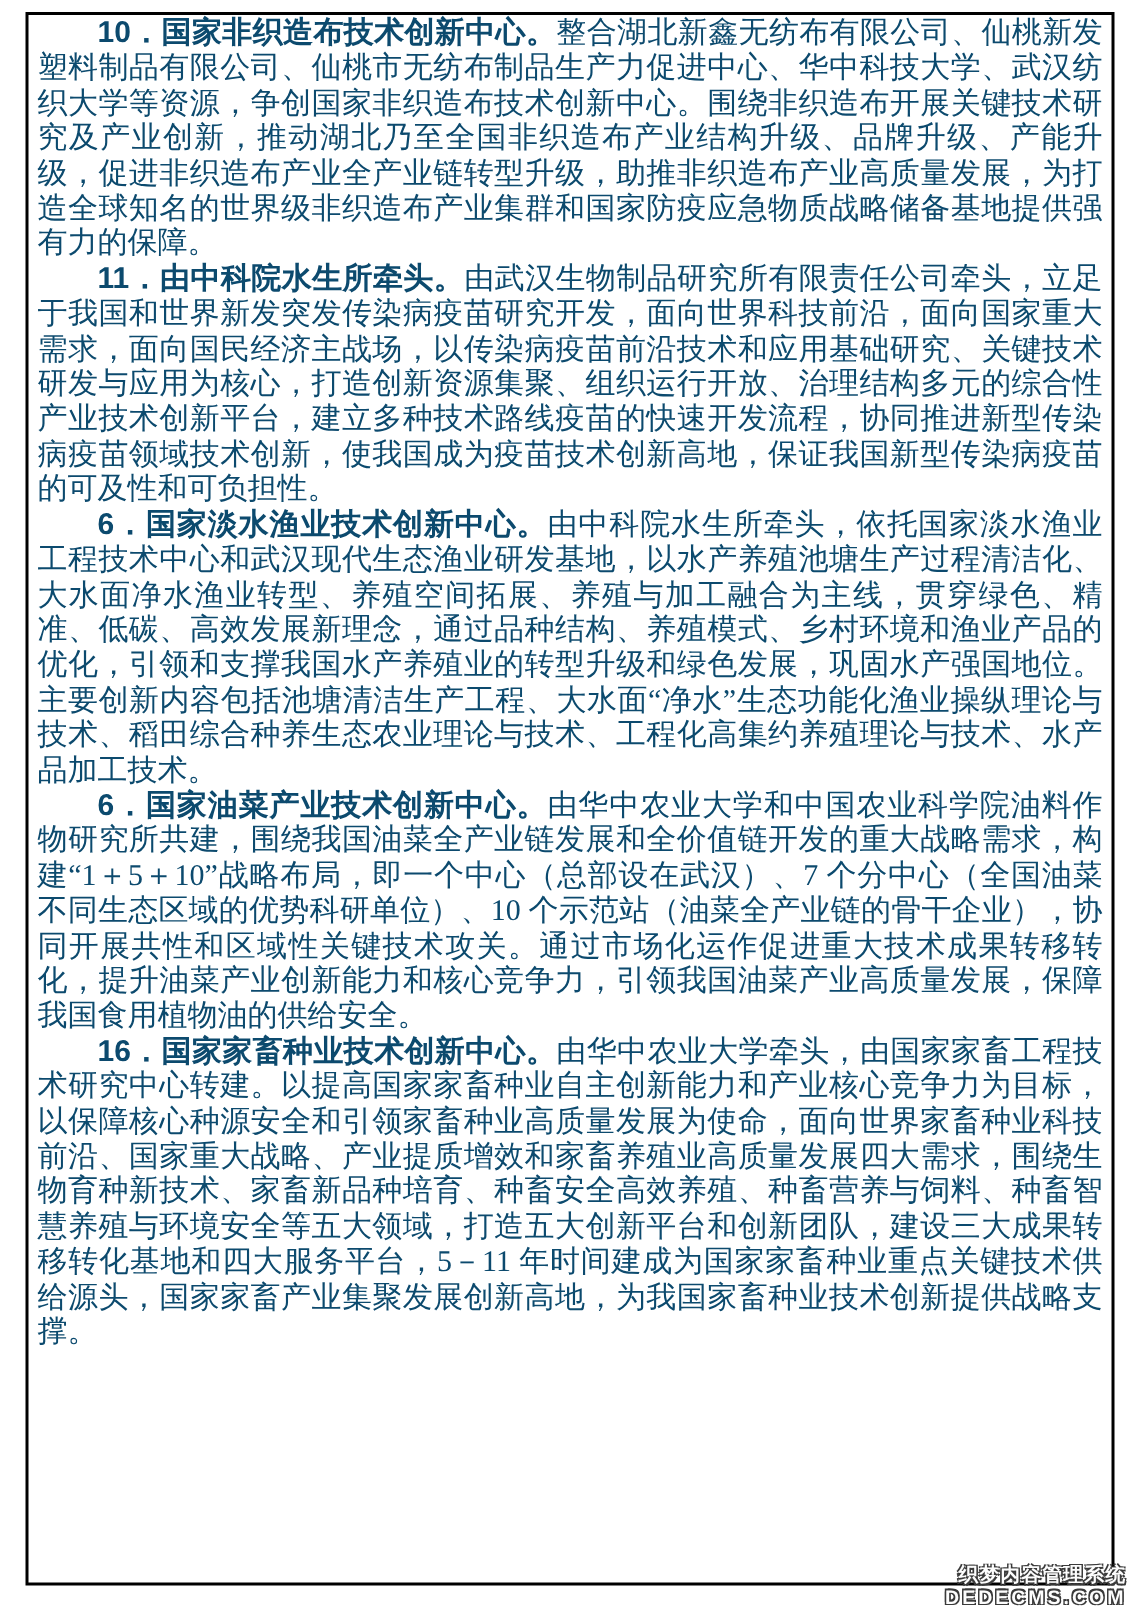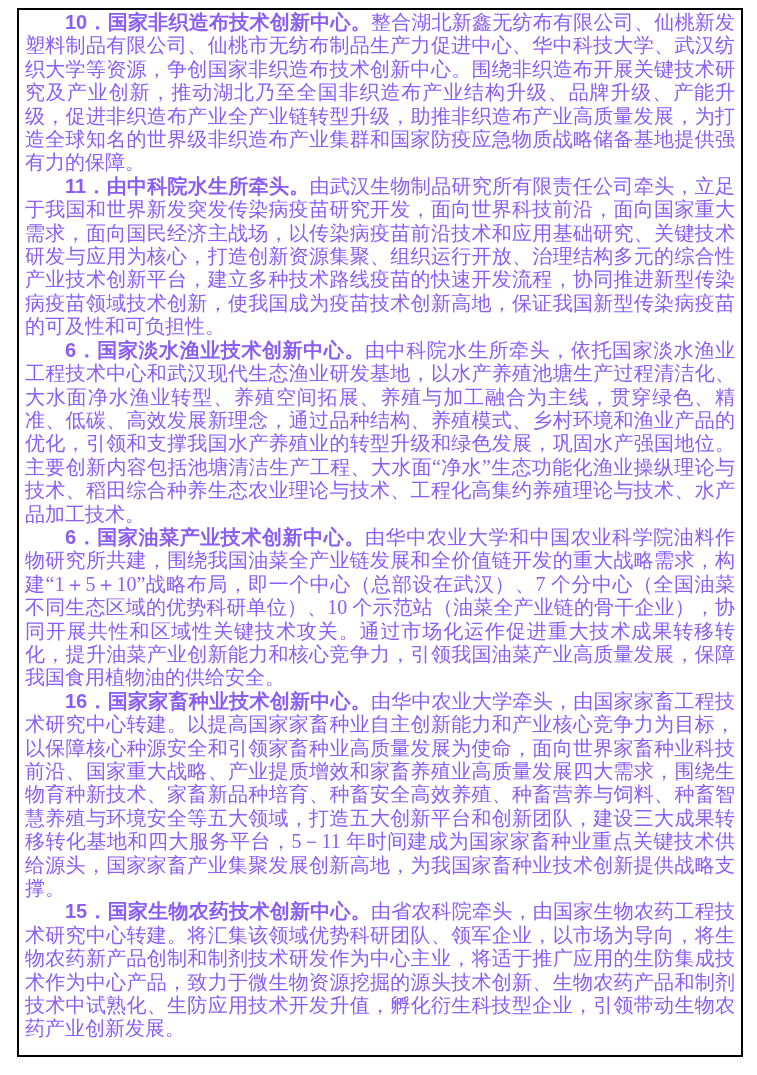--- a/index.html
+++ b/index.html
@@ -22,21 +22,21 @@
     width: 726px;
     height: 1049px;
     border: 2px solid #000000;
     box-sizing: border-box;
   }
   .content {
     position: absolute;
     left: 25px;
     top: 11px;
     width: 710px;
-    color: #8b5cf6;
+    color: #0c4a6e;
     font-size: 20px;
     line-height: 23.4px;
     text-align: justify;
     text-justify: inter-ideograph;
   }
   p.para {
     margin: 0;
     padding: 0;
     text-indent: 2em;
   }
@@ -84,16 +84,19 @@
     <p class="para"><span class="num">10．</span><span class="head">国家非织造布技术创新中心。</span><span>整合湖北新鑫无纺布有限公司、仙桃新发塑料制品有限公司、仙桃市无纺布制品生产力促进中心、华中科技大学、武汉纺织大学等资源，争创国家非织造布技术创新中心。围绕非织造布开展关键技术研究及产业创新，推动湖北乃至全国非织造布产业结构升级、品牌升级、产能升级，促进非织造布产业全产业链转型升级，助推非织造布产业高质量发展，为打造全球知名的世界级非织造布产业集群和国家防疫应急物质战略储备基地提供强有力的保障。</span></p>
 
     <p class="para"><span class="num">11．</span><span class="head">由中科院水生所牵头。</span><span>由武汉生物制品研究所有限责任公司牵头，立足于我国和世界新发突发传染病疫苗研究开发，面向世界科技前沿，面向国家重大需求，面向国民经济主战场，以传染病疫苗前沿技术和应用基础研究、关键技术研发与应用为核心，打造创新资源集聚、组织运行开放、治理结构多元的综合性产业技术创新平台，建立多种技术路线疫苗的快速开发流程，协同推进新型传染病疫苗领域技术创新，使我国成为疫苗技术创新高地，保证我国新型传染病疫苗的可及性和可负担性。</span></p>
 
     <p class="para"><span class="num">6．</span><span class="head">国家淡水渔业技术创新中心。</span><span>由中科院水生所牵头，依托国家淡水渔业工程技术中心和武汉现代生态渔业研发基地，以水产养殖池塘生产过程清洁化、大水面净水渔业转型、养殖空间拓展、养殖与加工融合为主线，贯穿绿色、精准、低碳、高效发展新理念，通过品种结构、养殖模式、乡村环境和渔业产品的优化，引领和支撑我国水产养殖业的转型升级和绿色发展，巩固水产强国地位。主要创新内容包括池塘清洁生产工程、大水面“净水”生态功能化渔业操纵理论与技术、稻田综合种养生态农业理论与技术、工程化高集约养殖理论与技术、水产品加工技术。</span></p>
 
     <p class="para"><span class="num">6．</span><span class="head">国家油菜产业技术创新中心。</span><span>由华中农业大学和中国农业科学院油料作物研究所共建，围绕我国油菜全产业链发展和全价值链开发的重大战略需求，构建“1＋5＋10”战略布局，即一个中心（总部设在武汉）、7 个分中心（全国油菜不同生态区域的优势科研单位）、10 个示范站（油菜全产业链的骨干企业），协同开展共性和区域性关键技术攻关。通过市场化运作促进重大技术成果转移转化，提升油菜产业创新能力和核心竞争力，引领我国油菜产业高质量发展，保障我国食用植物油的供给安全。</span></p>
 
     <p class="para"><span class="num">16．</span><span class="head">国家家畜种业技术创新中心。</span><span>由华中农业大学牵头，由国家家畜工程技术研究中心转建。以提高国家家畜种业自主创新能力和产业核心竞争力为目标，以保障核心种源安全和引领家畜种业高质量发展为使命，面向世界家畜种业科技前沿、国家重大战略、产业提质增效和家畜养殖业高质量发展四大需求，围绕生物育种新技术、家畜新品种培育、种畜安全高效养殖、种畜营养与饲料、种畜智慧养殖与环境安全等五大领域，打造五大创新平台和创新团队，建设三大成果转移转化基地和四大服务平台，5－11 年时间建成为国家家畜种业重点关键技术供给源头，国家家畜产业集聚发展创新高地，为我国家畜种业技术创新提供战略支撑。</span></p>
 
-    <p class="para"><span class="num">15．</span><span class="head">国家生物农药技术创新中心。</span><span>由省农科院牵头，由国家生物农药工程技术研究中心转建。将汇集该领域优势科研团队、领军企业，以市场为导向，将生物农药新产品创制和制剂技术研发作为中心主业，将适于推广应用的生防集成技术作为中心产品，致力于微生物资源挖掘的源头技术创新、生物农药产品和制剂技术中试熟化、生防应用技术开发升值，孵化衍生科技型企业，引领带动生物农药产业创新发展。</span></p>
   </div>
 
+  <div class="watermark">
+    <div class="wm-cn">织梦内容管理系统</div>
+    <div class="wm-en">DEDECMS.COM</div>
+  </div>
 </div>
 
 </body></html>

